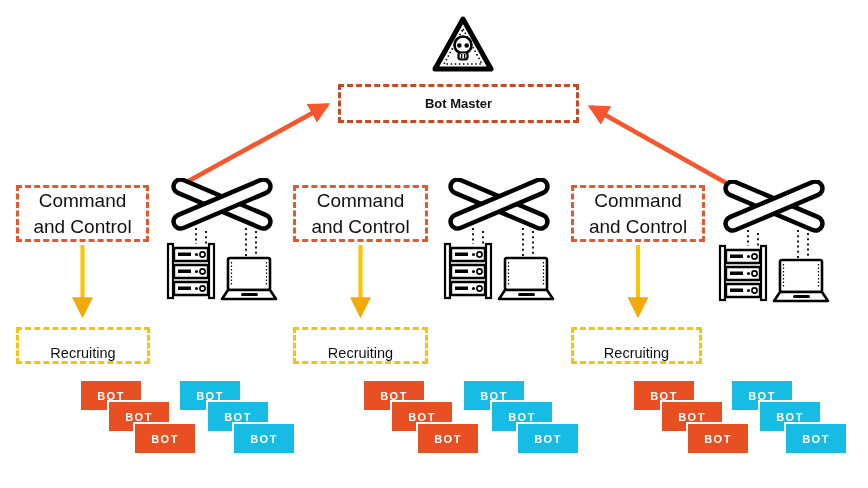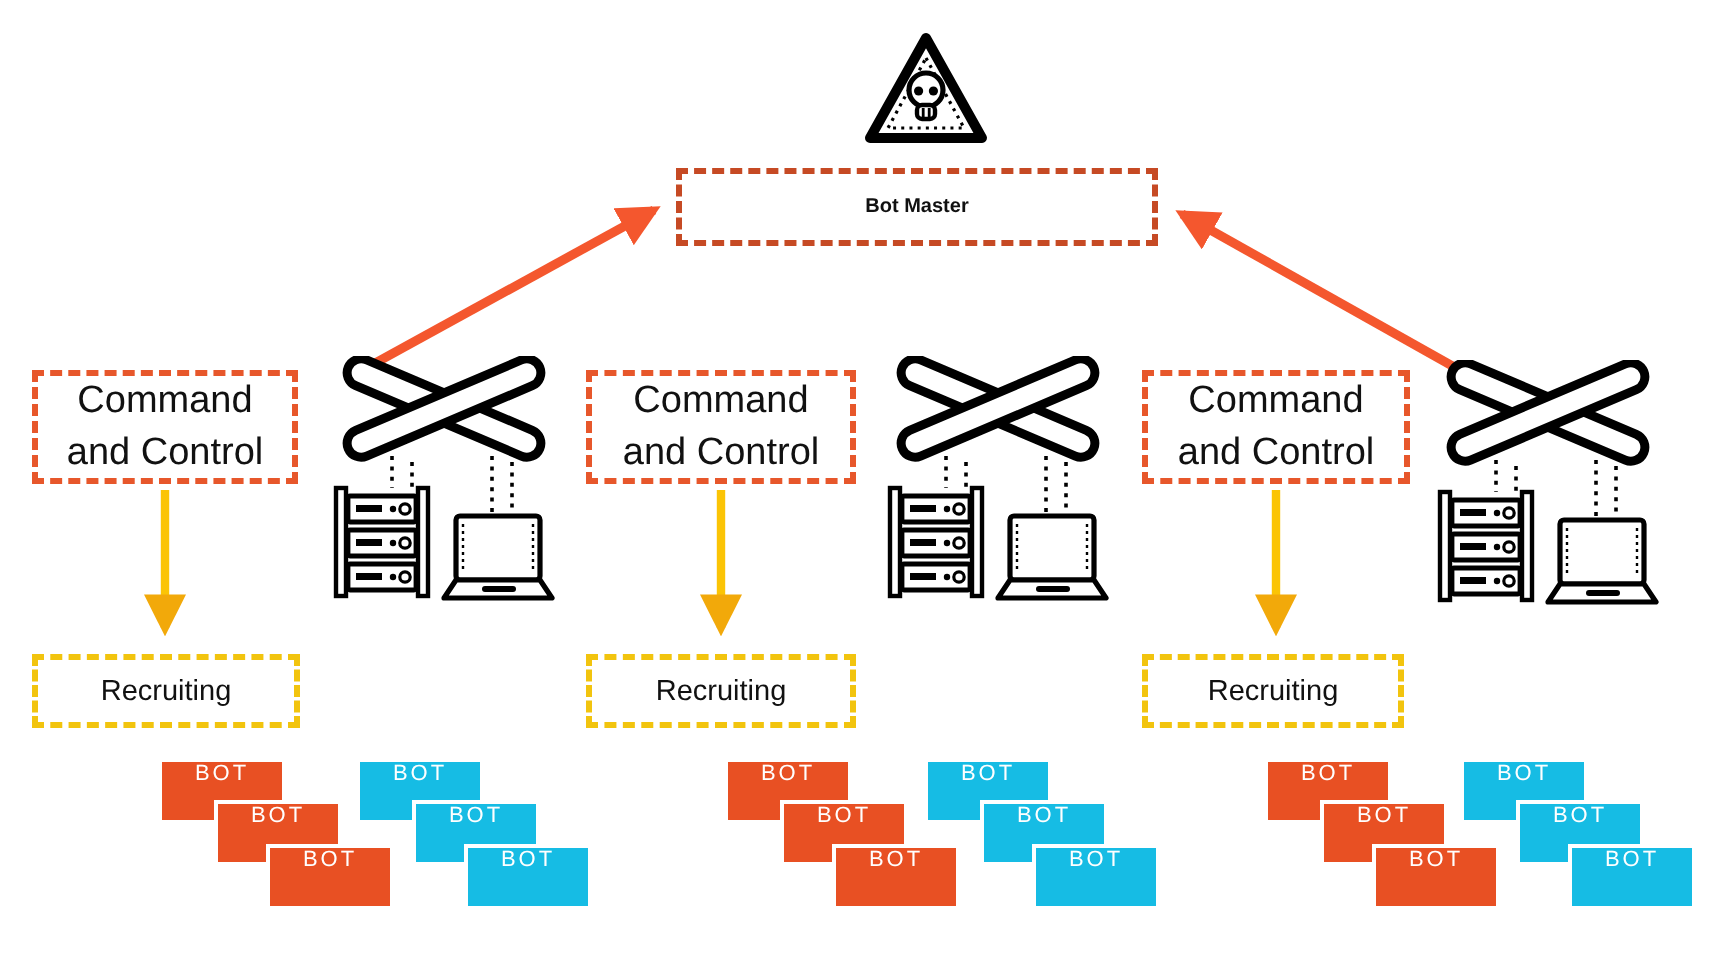--- a/index.html
+++ b/index.html
@@ -8,34 +8,34 @@
     font-family:"Liberation Sans",sans-serif;color:#111;
   }
   .abs{position:absolute;}
   
   .box{
     position:absolute;display:flex;align-items:center;justify-content:center;
     text-align:center;background:#fff;box-sizing:border-box;
   }
   .bot-master{
     left:338px;top:84px;width:241px;height:39px;
-    border:3px dashed #C64A24;font-weight:bold;font-size:10px;
+    border:3px dashed #C64A24;font-weight:bold;font-size:13px;
   }
   .cc-box{
     border:3px dashed #E7572B;font-size:19px;line-height:1.35;
     padding:4px 8px;
   }
   .recruit-box{
-    border:3px dashed #F2C40E;font-size:14.5px;
+    border:3px dashed #F2C40E;font-size:14.5px;align-items:flex-end;
   }
   
   .bot{
     position:absolute;width:64px;height:33px;box-sizing:border-box;
-    border:2px solid #fff;display:flex;justify-content:center;
-    color:#fff;font-weight:normal;font-size:11px;letter-spacing:1.5px;
+    border:2px solid #fff;display:flex;align-items:center;justify-content:center;
+    color:#fff;font-weight:bold;font-size:11px;letter-spacing:1.5px;
   }
   .bot.orange{background:#E85023;}
   .bot.cyan{background:#16BCE4;}
   .stack{position:absolute;width:120px;height:78px;}
   .stack .bot:nth-child(1){left:0;top:0;}
   .stack .bot:nth-child(2){left:28px;top:21px;}
   .stack .bot:nth-child(3){left:54px;top:43px;}
   svg{display:block;}
   #arrow-layer{position:absolute;left:0;top:0;pointer-events:none;}
 </style>

